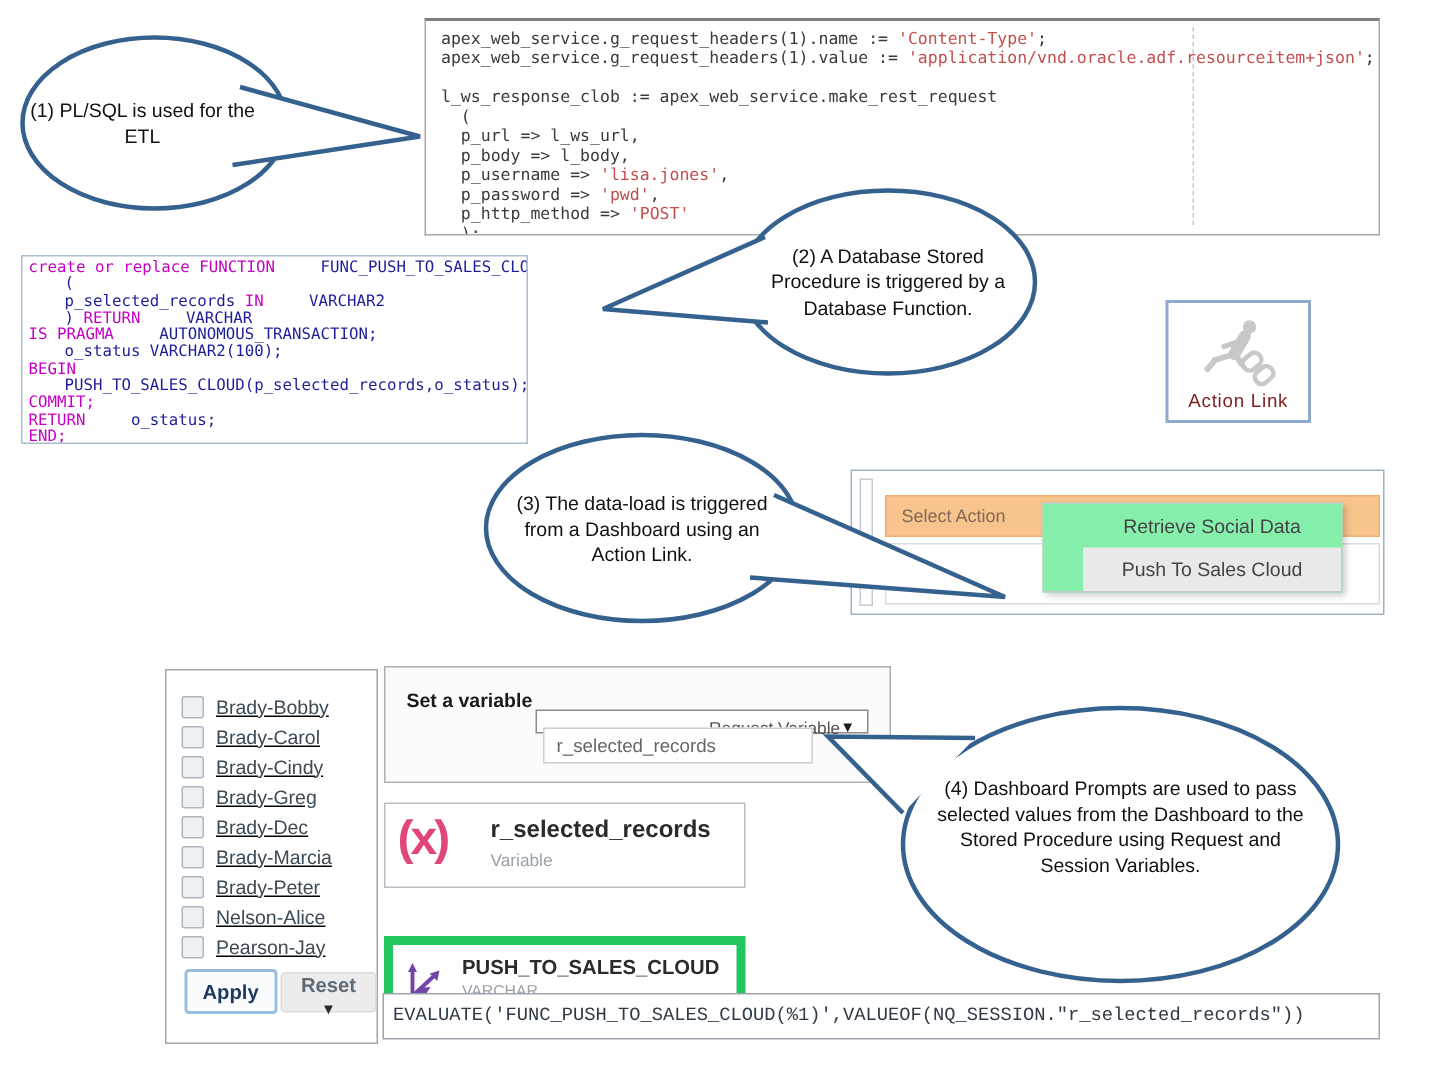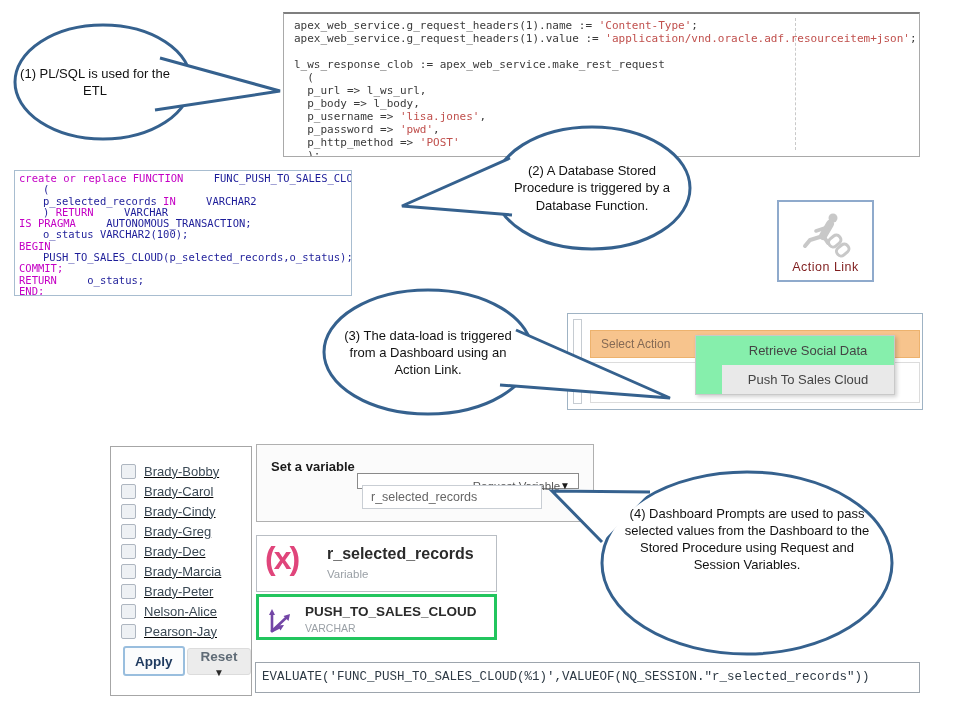--- a/index.html
+++ b/index.html
@@ -58,21 +58,21 @@
              box-sizing:border-box;font-size:11.5px;color:#555;line-height:24px;padding:0 8px;display:flex;justify-content:flex-end;margin-top:21px;}
   #setvar-dd .dd-arrow{color:#1a1a1a;font-size:10px;}
   #setvar-input{position:absolute;left:105px;top:40px;width:180px;height:24px;border:1px solid #c9ced4;background:#fff;
                 box-sizing:border-box;font-family:inherit;font-size:12.5px;color:#666;padding:0 8px;}
 
   
   #var-box{left:256px;top:535px;width:241px;height:57px;border:1px solid #b9bec4;background:#fff;box-sizing:border-box;}
   #var-box .xicon{position:absolute;left:8px;top:4px;font-size:32px;font-weight:800;color:#e0457b;letter-spacing:-2px;}
   #var-box .nm{position:absolute;left:70px;top:9px;font-size:16px;font-weight:bold;color:#2b2b2b;}
   #var-box .tp{position:absolute;left:70px;top:32px;font-size:11.5px;color:#9aa0a6;}
-  #func-box{left:256px;top:594px;width:241px;height:46px;border:3px solid #22c55e;background:#fff;box-sizing:border-box;}
+  #func-box{left:256px;top:624px;width:241px;height:46px;border:6px solid #22c55e;background:#fff;box-sizing:border-box;}
   #func-box .nm{position:absolute;left:46px;top:7px;font-size:13.5px;font-weight:bold;color:#2b2b2b;}
   #func-box .tp{position:absolute;left:46px;top:25px;font-size:10.5px;color:#9aa0a6;}
 
   
   #eval-box{left:255px;top:662px;width:665px;height:31px;border:1px solid #9da5ad;background:#fff;box-sizing:border-box;
             font-family:"Liberation Mono",monospace;font-size:12.5px;color:#2e3a45;line-height:29px;padding-left:6px;
             white-space:nowrap;overflow:hidden;}
 </style>
 </head>
 <body>
@@ -201,15 +201,15 @@
 
       <ellipse cx="747" cy="563" rx="145" ry="91"></ellipse>
       <polygon points="650,492 552,491 602,542" stroke="none"></polygon>
       <path d="M650 492 L552 491 L602 542" fill="none"></path>
     </g>
   </svg>
 
   <div class="abs callout-text" style="left:17px;top:48px;width:156px;height:68px">(1) PL/SQL is used for the ETL</div>
   <div class="abs callout-text" style="left:502px;top:140px;width:180px;height:96px">(2) A Database Stored Procedure is triggered by a Database Function.</div>
   <div class="abs callout-text" style="left:342px;top:305px;width:172px;height:95px">(3) The data-load is triggered from a Dashboard using an Action Link.</div>
-  <div class="abs callout-text" style="left:622px;top:476px;width:250px;height:126px">(4) Dashboard Prompts are used to pass selected values from the Dashboard  to the Stored Procedure using Request and Session Variables.</div>
+  <div class="abs callout-text" style="left:622px;top:488px;width:250px;height:126px">(4) Dashboard Prompts are used to pass selected values from the Dashboard  to the Stored Procedure using Request and Session Variables.</div>
 
 </div>
 
 </body></html>

